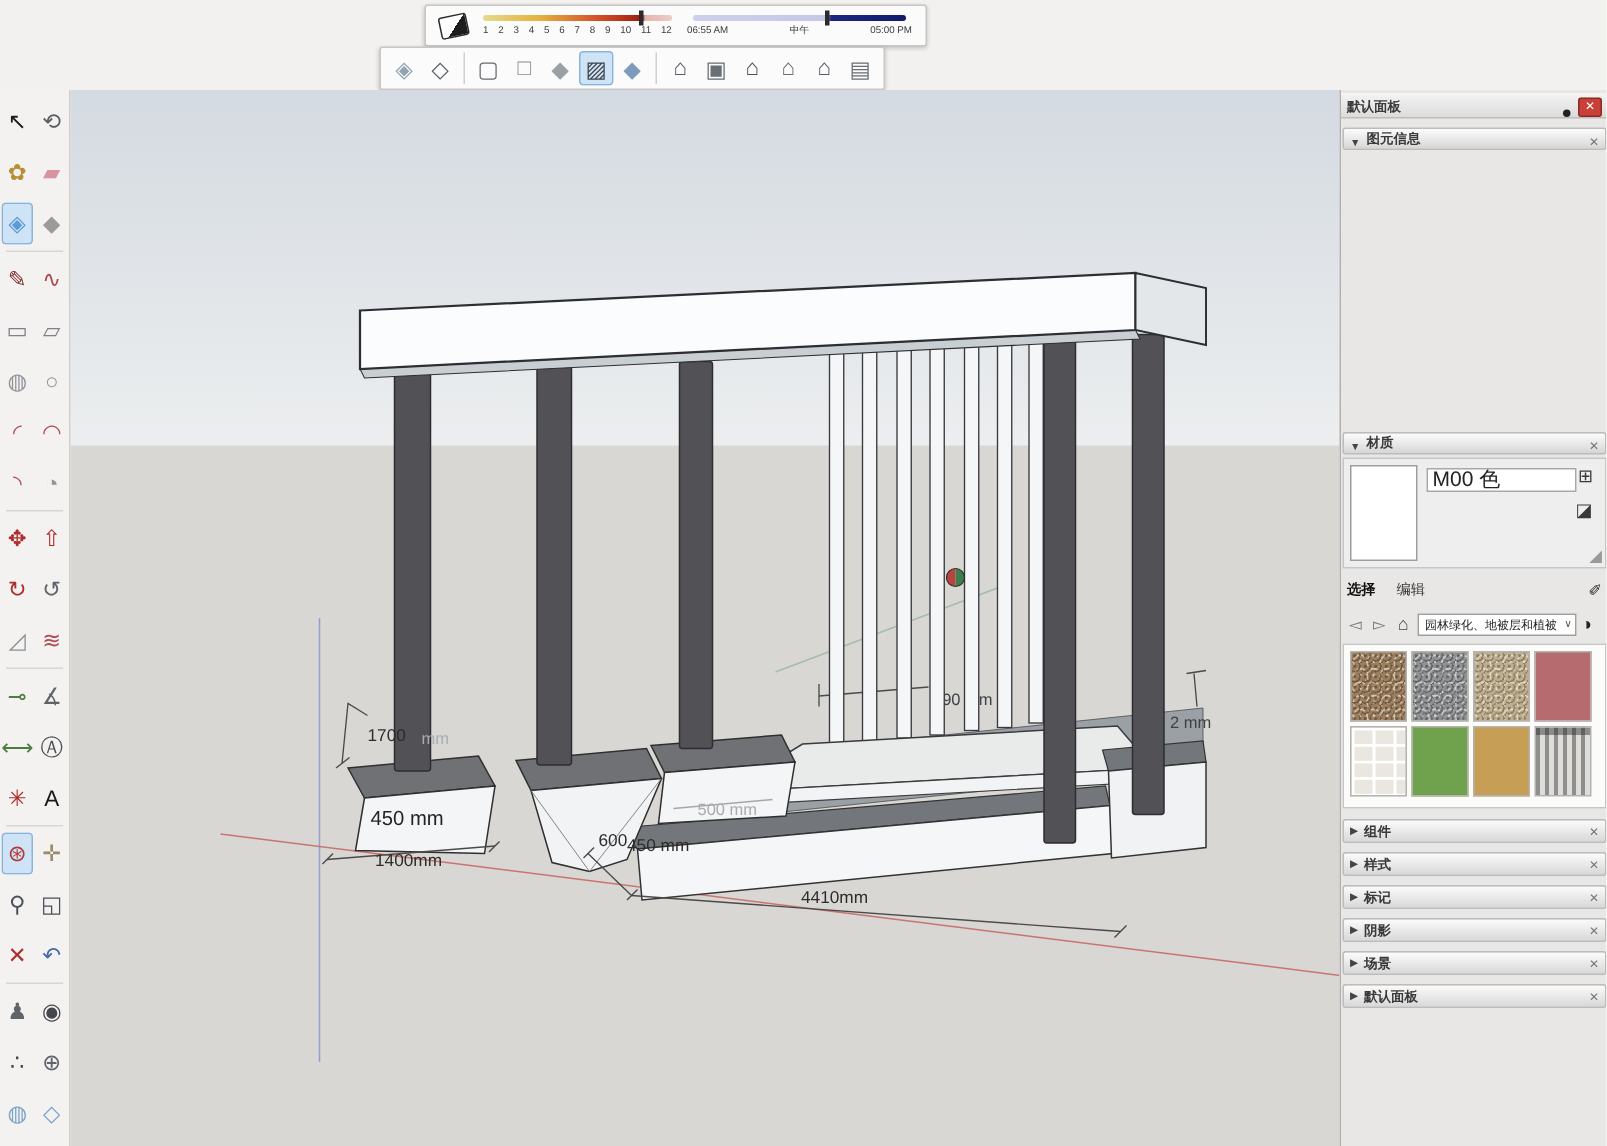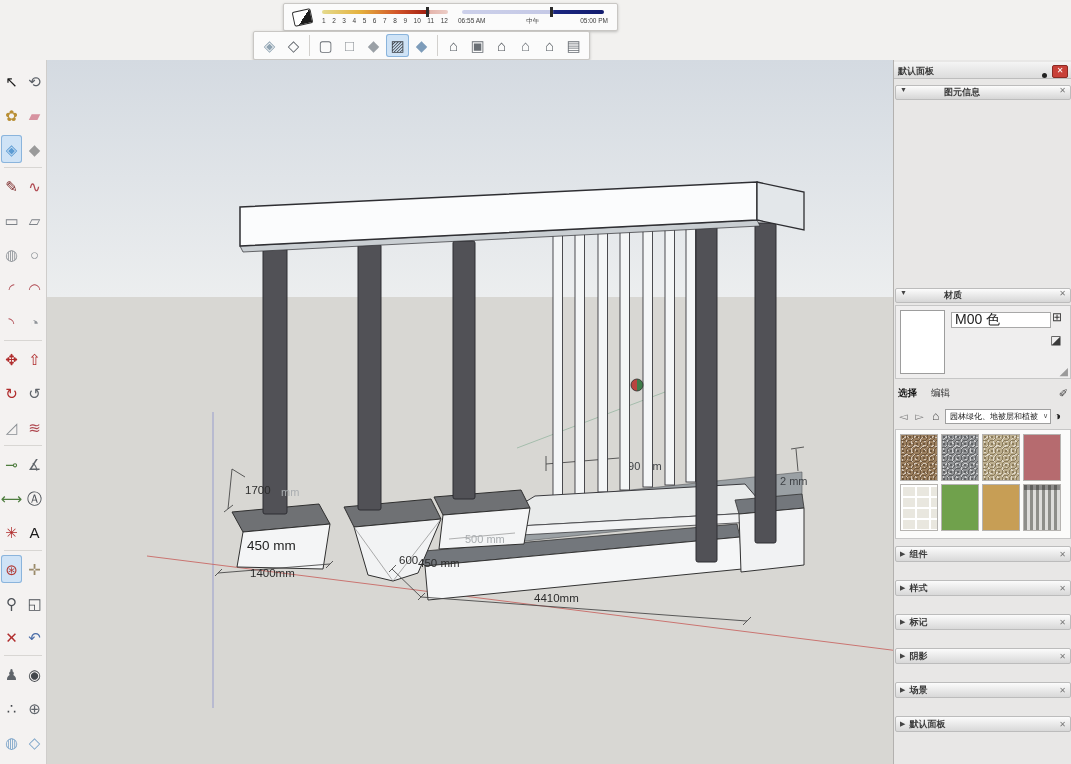--- a/index.html
+++ b/index.html
@@ -50,21 +50,21 @@
                border-left:1px solid #b3b1af;box-sizing:border-box;font-size:9px;color:#333;}
   .panel-titlebar{position:absolute;left:0;top:2px;width:178px;height:17px;
       background:linear-gradient(#f4f4f4,#dcdcdc);border-bottom:1px solid #bdbdbd;
       display:flex;align-items:flex-end;padding:0 4px;box-sizing:border-box;}
   .panel-titlebar .t{font-weight:bold;color:#3c3c3c;flex:1;}
   .pin-dot{width:5px;height:5px;border-radius:50%;background:#222;margin-right:5px;}
   .close-red{width:14px;height:11px;background:#c84038;border:1px solid #8a2a24;border-radius:2px;
       color:#fff;font-size:8px;line-height:10px;text-align:center;}
   .sec-header{position:absolute;left:1px;width:176px;height:15px;
       background:linear-gradient(#fcfcfc,#d6d6d6);border:1px solid #bcbcbc;border-radius:2px;
-      display:flex;align-items:flex-start;padding:0 4px;box-sizing:border-box;gap:33px;}
+      display:flex;align-items:flex-end;padding:0 4px;box-sizing:border-box;}
   .sec-header .arr{font-size:7px;color:#444;margin-right:4px;}
   .sec-header .lbl{font-weight:bold;color:#3a3a3a;flex:1;}
   .sec-header .x{color:#777;font-size:8px;}
   .entity-body{position:absolute;left:1px;top:43px;width:176px;height:181px;background:#fcfcfc;
       border:1px solid #c6c6c6;box-sizing:border-box;padding:5px 5px;}
   .entity-body .empty{font-weight:bold;font-size:10px;color:#2e2e2e;}
   .mat-body{position:absolute;left:1px;top:245px;width:176px;height:74px;background:#efeeee;
       border:1px solid #c6c6c6;box-sizing:border-box;}
   .mat-preview{position:absolute;left:4px;top:4px;width:43px;height:62px;background:#ffffff;
       border:1px solid #9d9d9d;}
@@ -97,21 +97,21 @@
   .sw-solid{background-color:var(--c1);}
   .sw-pavers{background-color:var(--c1);background-image:
       linear-gradient(#ffffff 2px, transparent 2px),
       linear-gradient(90deg,#ffffff 2px, transparent 2px),
       linear-gradient(var(--c2) 1px, transparent 1px);
       background-size:100% 11px,14px 100%,100% 11px;}
   .sw-stripes{background-image:
       linear-gradient(180deg, rgba(40,40,40,.45) 0 5px, transparent 5px),
       repeating-linear-gradient(90deg, var(--c2) 0 3px, var(--c1) 3px 6px);}
   .fold-bars{position:absolute;left:1px;top:486px;width:176px;}
-  .fold-bar{height:16px;margin-bottom:18px;background:linear-gradient(#fbfbfb,#d8d8d8);
+  .fold-bar{height:16px;margin-bottom:6px;background:linear-gradient(#fbfbfb,#d8d8d8);
       border:1px solid #bcbcbc;border-radius:2px;display:flex;align-items:center;
       padding:0 4px;box-sizing:border-box;}
   .fold-bar .arr{font-size:7px;color:#444;margin-right:4px;}
   .fold-bar .lbl{flex:1;font-weight:bold;color:#3a3a3a;}
   .fold-bar .x{color:#777;font-size:8px;}
 </style>
 </head>
 <body>
 
 <div class="app">

